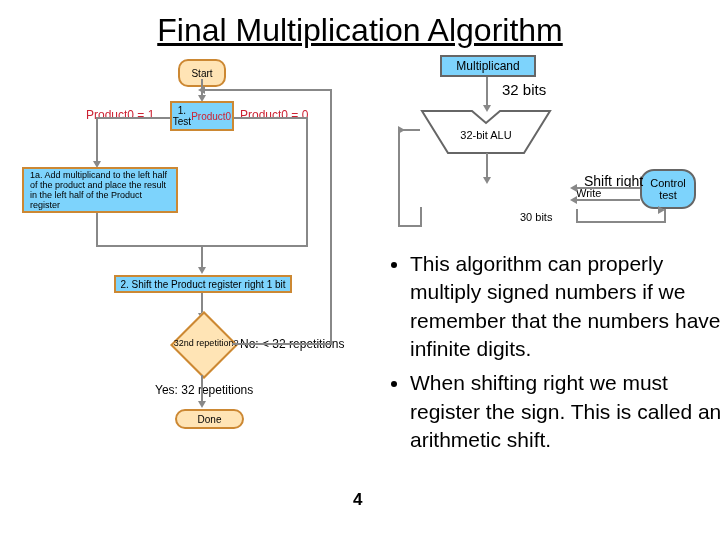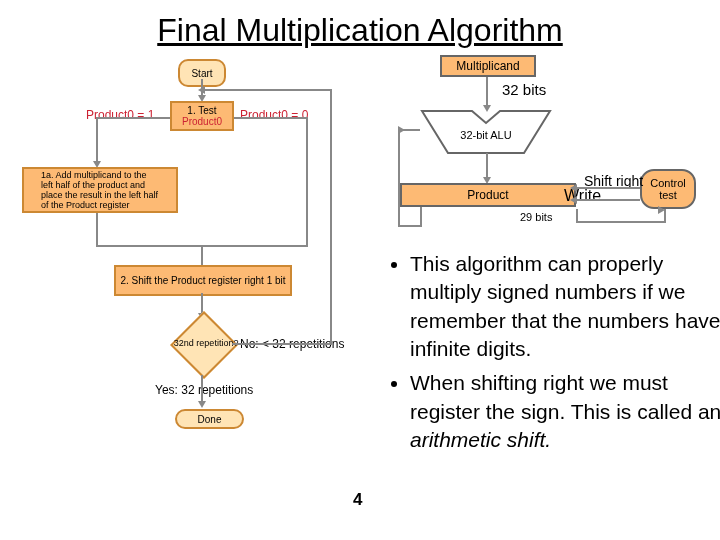--- a/index.html
+++ b/index.html
@@ -1,68 +1,68 @@
 <!DOCTYPE html>
 <html><head>
 <meta charset="utf-8">
 <style>
 body{margin:0;font-family:Arial,sans-serif;background:#fff;width:720px;height:540px;position:relative;overflow:hidden}
 .title{font-size:32px;text-decoration:underline;text-align:center;padding:12px 0 4px;font-weight:400}
 .canvas{position:relative;width:720px;height:460px}
-.box{position:absolute;border:2px solid #666;background:#fdba74;font-size:10px;text-align:center;display:flex;align-items:center;justify-content:center;padding:3px;box-sizing:border-box}
+.box{position:absolute;border:2px solid #666;background:#7dd3fc;font-size:10px;text-align:center;display:flex;align-items:center;justify-content:center;padding:3px;box-sizing:border-box}
 .rbox{border-radius:10px;background:#ffe4b5;border-color:#cc8833}
 .obox{border-color:#cc8833}
 .txt{position:absolute;font-size:12px;color:#000}
 .red{color:#c23}
 .diamond{position:absolute;transform:rotate(45deg);border:2px solid #cc8833;background:#ffe4b5}
 .dlabel{position:absolute;font-size:9px;text-align:center;transform:rotate(-45deg)}
 .alu{position:absolute}
 .line{position:absolute;background:#888}
 .arrdown{position:absolute;width:0;height:0;border-left:4px solid transparent;border-right:4px solid transparent;border-top:7px solid #888}
 .arrright{position:absolute;width:0;height:0;border-top:4px solid transparent;border-bottom:4px solid transparent;border-left:7px solid #888}
 .arrleft{position:absolute;width:0;height:0;border-top:4px solid transparent;border-bottom:4px solid transparent;border-right:7px solid #888}
 .bullets{position:absolute;left:392px;top:250px;width:330px;font-size:21px;line-height:1.35}
 .bullets ul{margin:0;padding-left:18px}
 .bullets li{margin-bottom:6px}
 .pagenum{position:absolute;left:353px;top:490px;font-size:17px;font-weight:700}
-.ital{font-style:italic}
+.ital{}
 </style>
 </head>
 <body>
 
 <div class="title">Final Multiplication Algorithm</div>
 
 <div class="canvas">
 
   <div class="box rbox" style="left:178px;top:6px;width:48px;height:28px">Start</div>
   <div class="line" style="left:201px;top:26px;width:2px;height:18px"></div>
   <div class="arrdown" style="left:198px;top:42px"></div>
 
-  <div class="box obox" style="left:170px;top:48px;width:64px;height:30px;flex-direction:column">
+  <div class="box obox" style="left:170px;top:48px;width:64px;height:30px;flex-direction:row">
     <div>1. Test</div>
     <div class="red">Product0</div>
   </div>
 
   <div class="txt red" style="left:86px;top:55px">Product0 = 1</div>
   <div class="txt red" style="left:240px;top:55px">Product0 = 0</div>
 
   <div class="line" style="left:96px;top:64px;width:74px;height:2px"></div>
   <div class="line" style="left:234px;top:64px;width:74px;height:2px"></div>
   <div class="line" style="left:96px;top:64px;width:2px;height:46px"></div>
   <div class="arrdown" style="left:93px;top:108px"></div>
 
-  <div class="box obox" style="left:22px;top:114px;width:156px;height:46px;font-size:9px;text-align:left;padding:17px">1a. Add multiplicand to the left half of the product and place the result in the left half of the Product register</div>
+  <div class="box obox" style="left:22px;top:114px;width:156px;height:46px;font-size:9px;text-align:left;padding:6px">1a. Add multiplicand to the left half of the product and place the result in the left half of the Product register</div>
 
   <div class="line" style="left:306px;top:64px;width:2px;height:130px"></div>
   <div class="line" style="left:96px;top:160px;width:2px;height:34px"></div>
   <div class="line" style="left:96px;top:192px;width:212px;height:2px"></div>
   <div class="line" style="left:201px;top:192px;width:2px;height:24px"></div>
   <div class="arrdown" style="left:198px;top:214px"></div>
 
-  <div class="box obox" style="left:114px;top:212px;width:178px;height:31px">2. Shift the Product register right 1 bit</div>
+  <div class="box obox" style="left:114px;top:222px;width:178px;height:18px">2. Shift the Product register right 1 bit</div>
 
   <div class="line" style="left:201px;top:240px;width:2px;height:22px"></div>
   <div class="arrdown" style="left:198px;top:260px"></div>
 
   <div class="diamond" style="left:180px;top:268px;width:44px;height:44px">
     <div class="dlabel" style="left:-14px;top:14px;width:72px">32nd repetition?</div>
   </div>
 
   <div class="txt" style="left:240px;top:284px">No: &lt; 32 repetitions</div>
   <div class="line" style="left:232px;top:290px;width:100px;height:2px"></div>
@@ -82,34 +82,33 @@
   <div class="arrdown" style="left:483px;top:52px"></div>
 
   <svg class="alu" style="left:420px;top:56px" width="132" height="46">
     <polygon points="2,2 52,2 66,14 80,2 130,2 104,44 28,44" fill="#fff" stroke="#666" stroke-width="2"></polygon>
     <text x="66" y="30" text-anchor="middle" font-size="11">32-bit ALU</text>
   </svg>
 
   <div class="line" style="left:486px;top:100px;width:2px;height:26px"></div>
   <div class="arrdown" style="left:483px;top:124px"></div>
 
-  <div class="box" style="left:400px;top:130px;width:176px;height:24px;font-size:12px">Product</div>
-  <div class="txt" style="left:520px;top:158px;font-size:11px">29 bits</div>
+  <div class="txt" style="left:520px;top:158px;font-size:11px">30 bits</div>
 
   <div class="line" style="left:420px;top:154px;width:2px;height:20px"></div>
   <div class="line" style="left:420px;top:172px;width:2px;height:2px"></div>
   <div class="line" style="left:398px;top:172px;width:24px;height:2px"></div>
   <div class="line" style="left:398px;top:76px;width:2px;height:98px"></div>
   <div class="arrright" style="left:398px;top:73px"></div>
   <div class="line" style="left:400px;top:76px;width:20px;height:2px"></div>
 
   <div class="box" style="left:640px;top:116px;width:56px;height:40px;border-radius:14px;font-size:11px">Control test</div>
 
   <div class="txt" style="left:584px;top:120px;font-size:14px">Shift right</div>
-  <div class="txt" style="left:564px;top:134px;font-size:16px">Write</div>
+  <div class="txt" style="left:576px;top:134px;font-size:11px">Write</div>
   <div class="line" style="left:576px;top:134px;width:64px;height:2px"></div>
   <div class="arrleft" style="left:570px;top:131px"></div>
   <div class="line" style="left:576px;top:146px;width:64px;height:2px"></div>
   <div class="arrleft" style="left:570px;top:143px"></div>
   <div class="line" style="left:576px;top:156px;width:2px;height:14px"></div>
   <div class="line" style="left:576px;top:168px;width:90px;height:2px"></div>
   <div class="line" style="left:664px;top:156px;width:2px;height:14px"></div>
   <div class="arrright" style="left:658px;top:153px"></div>
 
 </div>

